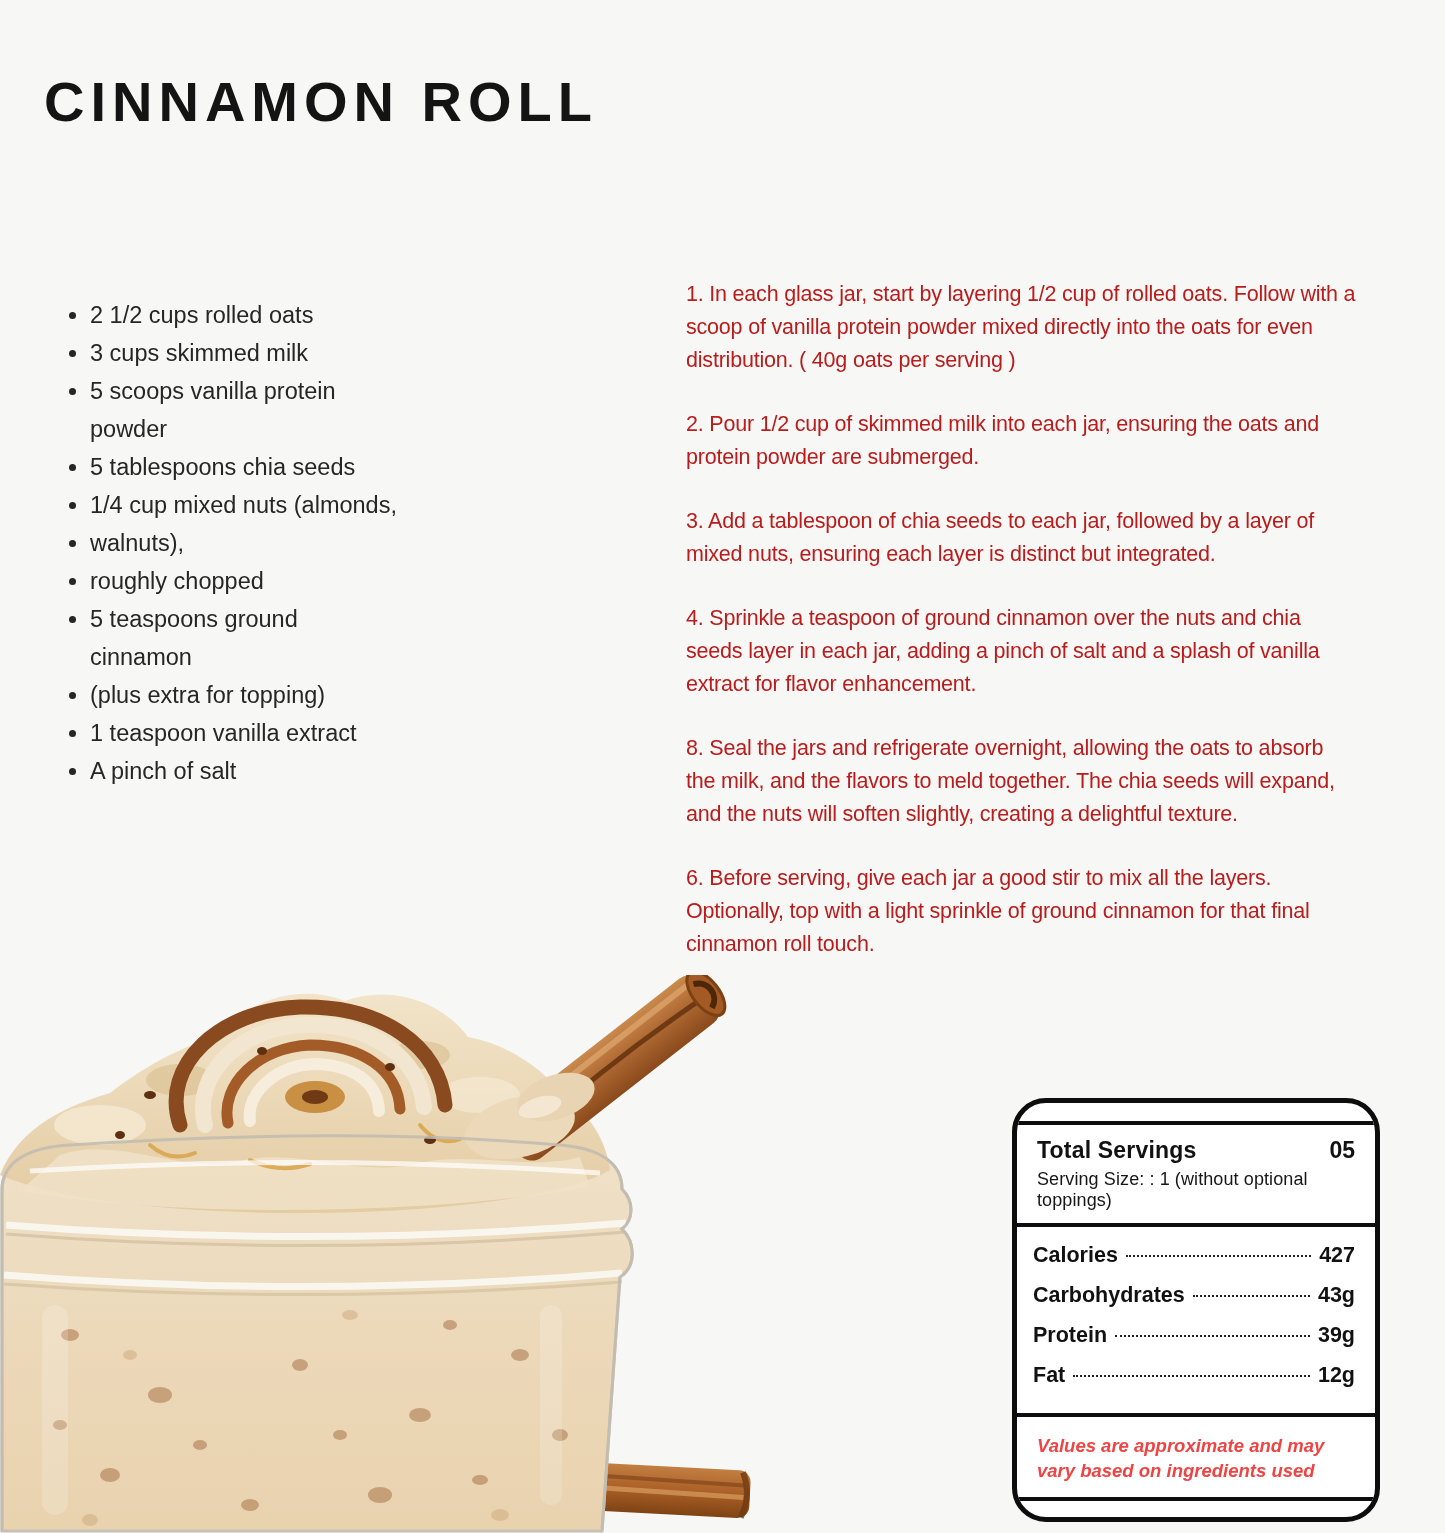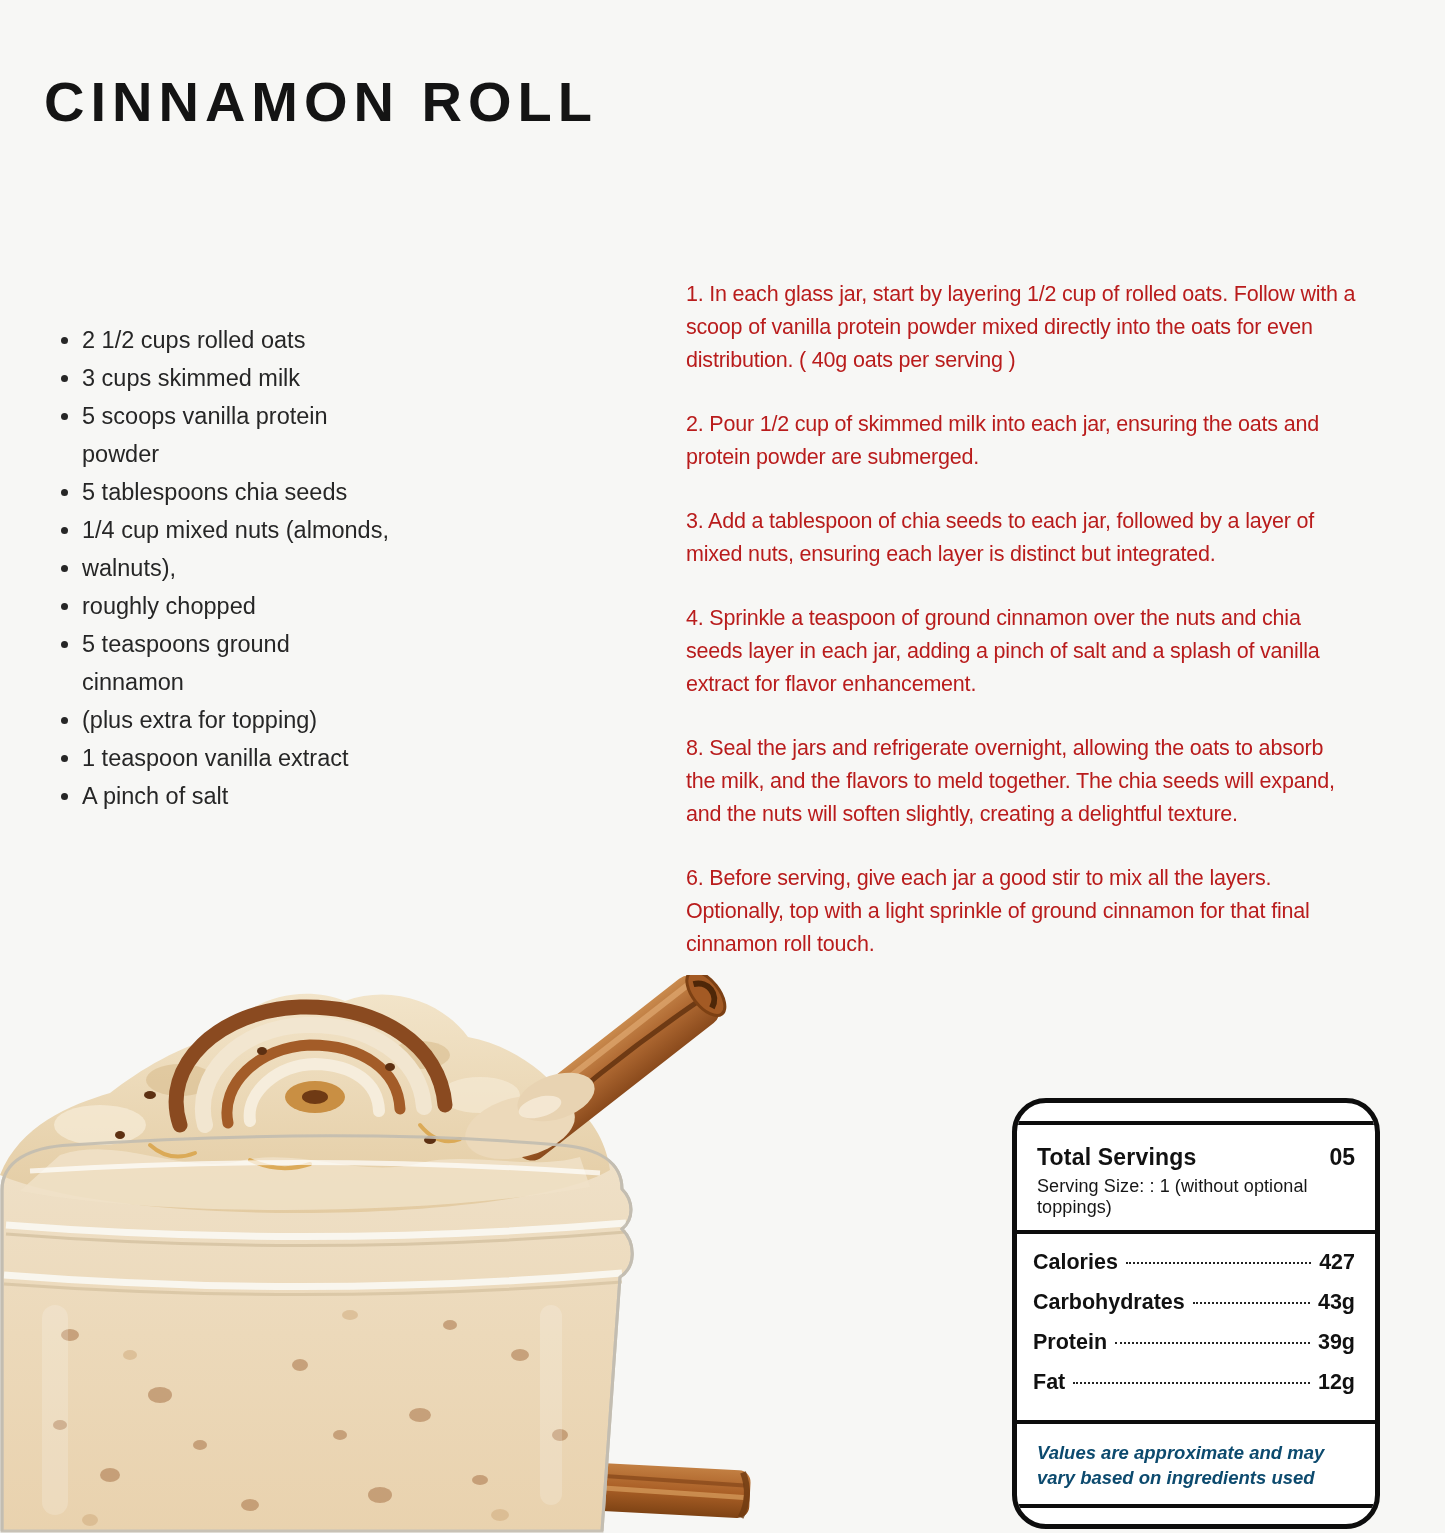--- a/index.html
+++ b/index.html
@@ -11,21 +11,21 @@
     color:#262626;
   }
   
   .title{
     position:absolute;left:44px;top:62px;
     font-size:56px;line-height:80px;font-weight:700;
     letter-spacing:6px;color:#141414;
   }
   
   .ingredients{
-    position:absolute;left:46px;top:296px;width:360px;margin-top:25px;
+    position:absolute;left:54px;top:296px;width:360px;
   }
   .ingredients ul{margin:0;padding:0 0 0 36px;list-style:disc outside;}
   .ingredients li{
     font-size:23.5px;line-height:38px;color:#262626;
     white-space:pre-line;
   }
   
   .instructions{
     position:absolute;left:686px;top:278px;width:672px;
   }
@@ -35,33 +35,33 @@
   }
   
   .nutrition{
     position:absolute;left:1012px;top:1098px;width:368px;
     background:#ffffff;border:5px solid #0d0d0d;border-radius:34px;
     box-sizing:border-box;overflow:hidden;
   }
   .nf-band-top{height:18px;}
   .nf-band-bottom{height:16px;}
   .nf-line{height:0;border-top:4px solid #0d0d0d;}
-  .nf-servings{padding:19px 20px 12px 20px;}
+  .nf-servings{padding:12px 20px 12px 20px;}
   .nf-servings-row{display:flex;justify-content:space-between;align-items:baseline;}
   .nf-servings-label{font-size:23px;font-weight:700;color:#111;letter-spacing:0.2px;}
   .nf-servings-value{font-size:23px;font-weight:700;color:#111;}
   .nf-serving-size{margin-top:5px;font-size:18px;font-weight:500;color:#161616;letter-spacing:0.1px;}
   .nf-macros{padding:16px 20px 10px 16px;}
   .nf-row{display:flex;align-items:baseline;height:40px;}
   .nf-row-label{font-size:21.5px;font-weight:700;color:#111;}
   .nf-dots{flex:1;border-bottom:2.5px dotted #222;margin:0 8px;transform:translateY(-5px);}
   .nf-row-value{font-size:21.5px;font-weight:700;color:#111;}
   .nf-note{
     padding:16px 20px 14px 20px;
-    font-size:18.5px;line-height:25px;font-style:italic;font-weight:600;color:#0c4a6e;
+    font-size:18.5px;line-height:25px;font-style:italic;font-weight:600;color:#ef4444;
   }
   
   .photo{position:absolute;left:0;top:975px;width:780px;height:558px;}
 </style>
 </head>
 <body>
 
 <div class="title">
   <div>CINNAMON ROLL</div>
 </div>

